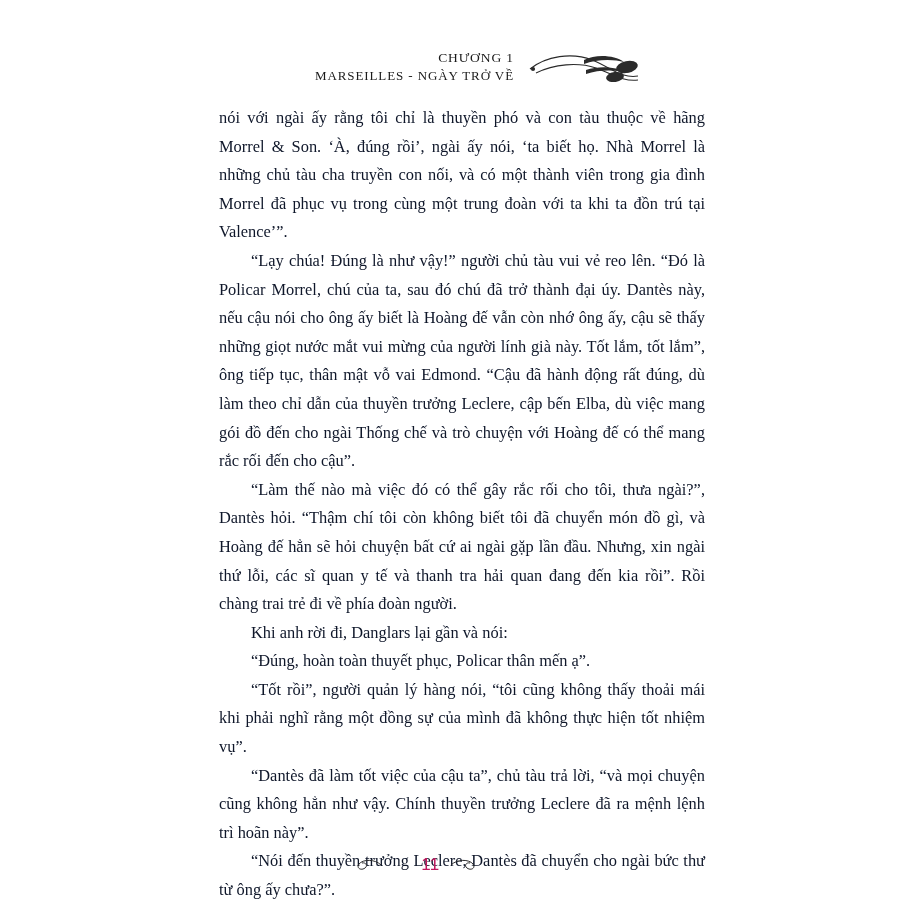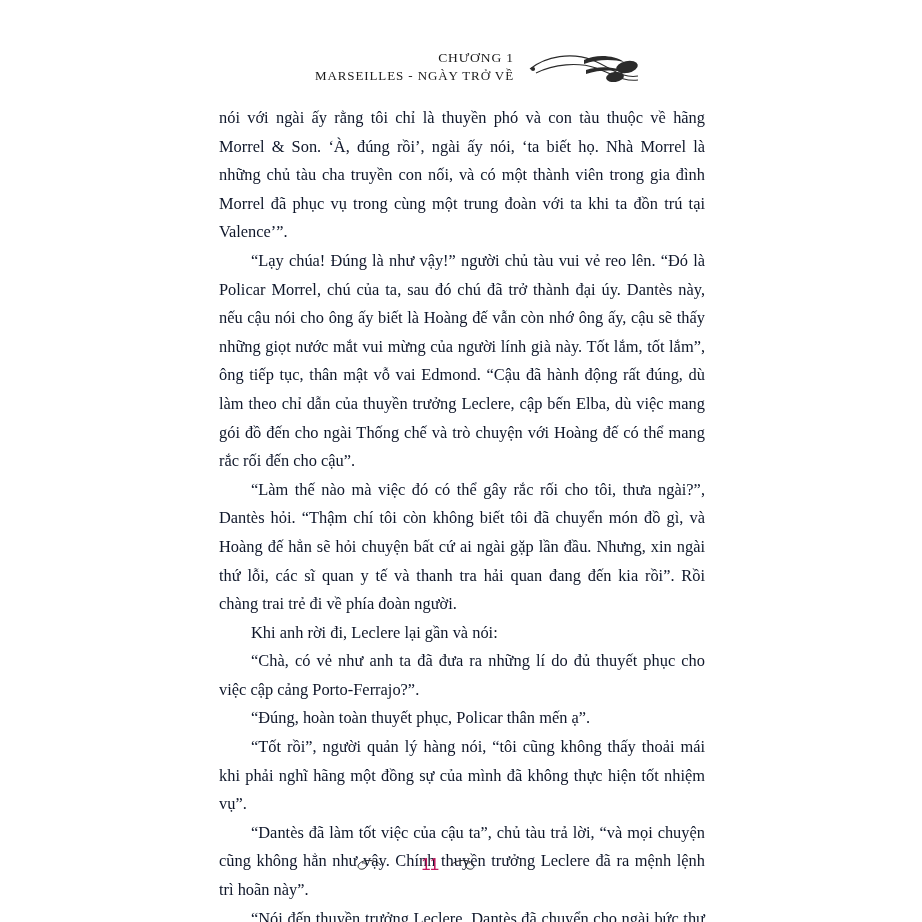--- a/index.html
+++ b/index.html
@@ -125,24 +125,23 @@
           <circle cx="7" cy="23" r="2.1"></circle>
         </g>
       </svg>
     </span>
   </div>
 
   <div class="content">
     <p class="first">nói với ngài ấy rằng tôi chỉ là thuyền phó và con tàu thuộc về hãng Morrel &amp; Son. ‘À, đúng rồi’, ngài ấy nói, ‘ta biết họ. Nhà Morrel là những chủ tàu cha truyền con nối, và có một thành viên trong gia đình Morrel đã phục vụ trong cùng một trung đoàn với ta khi ta đồn trú tại Valence’”.</p>
     <p>“Lạy chúa! Đúng là như vậy!” người chủ tàu vui vẻ reo lên. “Đó là Policar Morrel, chú của ta, sau đó chú đã trở thành đại úy. Dantès này, nếu cậu nói cho ông ấy biết là Hoàng đế vẫn còn nhớ ông ấy, cậu sẽ thấy những giọt nước mắt vui mừng của người lính già này. Tốt lắm, tốt lắm”, ông tiếp tục, thân mật vỗ vai Edmond. “Cậu đã hành động rất đúng, dù làm theo chỉ dẫn của thuyền trưởng Leclere, cập bến Elba, dù việc mang gói đồ đến cho ngài Thống chế và trò chuyện với Hoàng đế có thể mang rắc rối đến cho cậu”.</p>
     <p>“Làm thế nào mà việc đó có thể gây rắc rối cho tôi, thưa ngài?”, Dantès hỏi. “Thậm chí tôi còn không biết tôi đã chuyển món đồ gì, và Hoàng đế hẳn sẽ hỏi chuyện bất cứ ai ngài gặp lần đầu. Nhưng, xin ngài thứ lỗi, các sĩ quan y tế và thanh tra hải quan đang đến kia rồi”. Rồi chàng trai trẻ đi về phía đoàn người.</p>
-    <p>Khi anh rời đi, Leclere lại gần và nói:</p>
-    <p>“Chà, có vẻ như anh ta đã đưa ra những lí do đủ thuyết phục cho việc cập cảng Porto-Ferrajo?”.</p>
+    <p>Khi anh rời đi, Danglars lại gần và nói:</p>
     <p>“Đúng, hoàn toàn thuyết phục, Policar thân mến ạ”.</p>
-    <p>“Tốt rồi”, người quản lý hàng nói, “tôi cũng không thấy thoải mái khi phải nghĩ hãng một đồng sự của mình đã không thực hiện tốt nhiệm vụ”.</p>
+    <p>“Tốt rồi”, người quản lý hàng nói, “tôi cũng không thấy thoải mái khi phải nghĩ rằng một đồng sự của mình đã không thực hiện tốt nhiệm vụ”.</p>
     <p>“Dantès đã làm tốt việc của cậu ta”, chủ tàu trả lời, “và mọi chuyện cũng không hẳn như vậy. Chính thuyền trưởng Leclere đã ra mệnh lệnh trì hoãn này”.</p>
     <p>“Nói đến thuyền trưởng Leclere, Dantès đã chuyển cho ngài bức thư từ ông ấy chưa?”.</p>
 
   </div>
 
   <div class="footer">
     <span class="foot-orn">
       <svg viewBox="0 0 30 18" width="30" height="18" xmlns="http://www.w3.org/2000/svg">
         <g fill="none" stroke="#2b2b2b" stroke-width="1">
           <path d="M28 9 C 22 3, 10 3, 6 8 C 3 12, 8 15, 12 12 C 15 10, 13 6, 9 7"></path>

